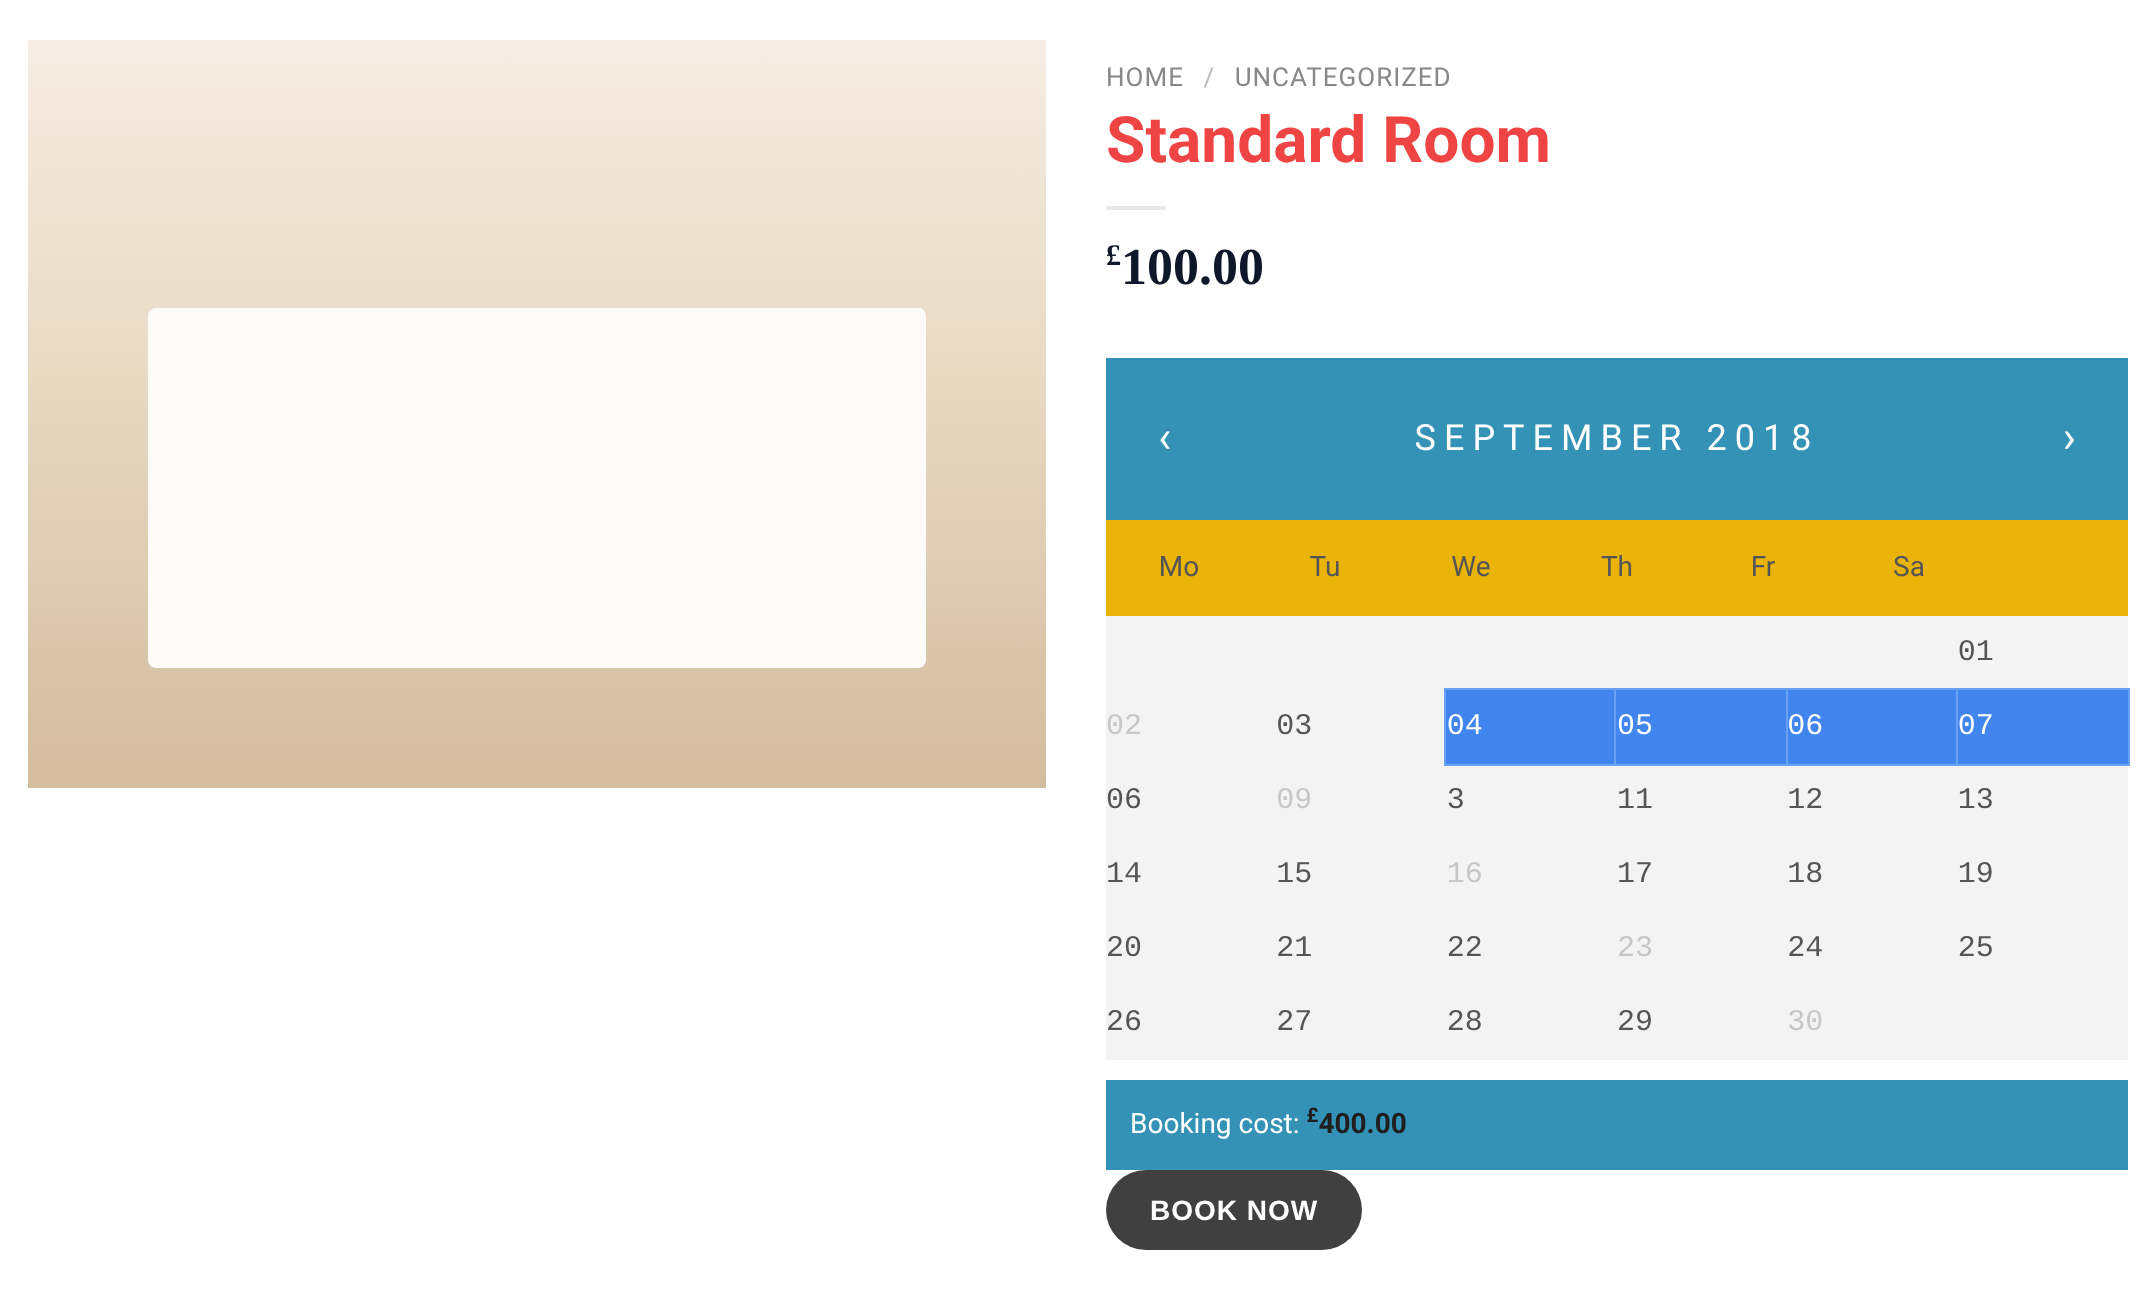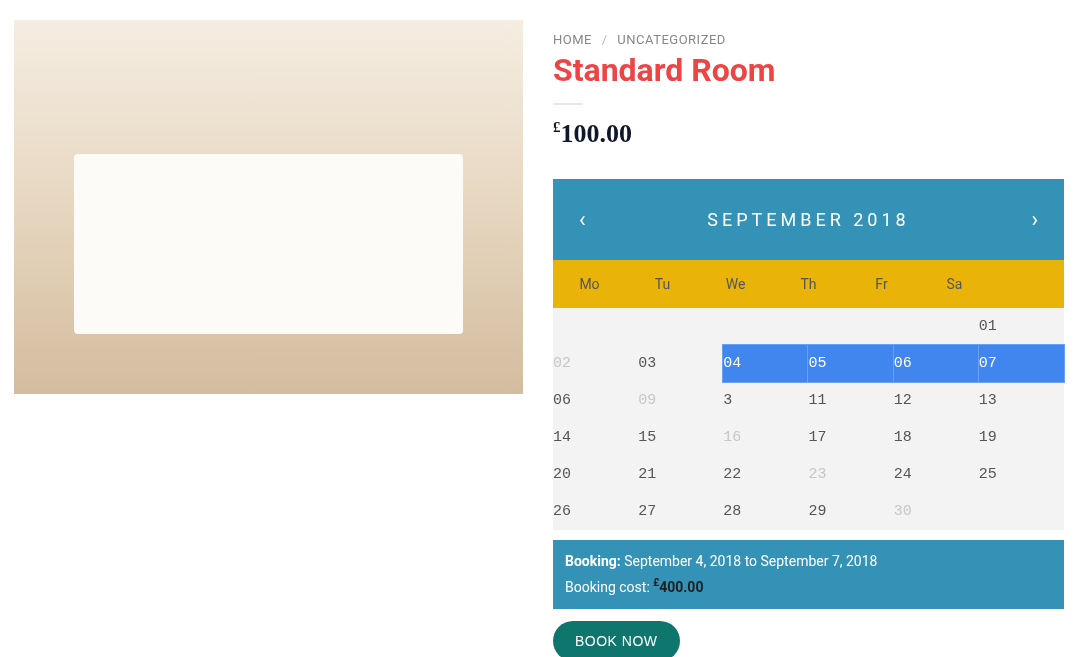--- a/index.html
+++ b/index.html
@@ -130,27 +130,27 @@
   }
   .booking-bar .cur-sm {
     font-size: 10px;
     vertical-align: super;
     color: #1f1f1f;
     font-weight: 700;
   }
 
   .book-btn {
     display: inline-block;
-    margin-top: 12px;
-    background: #0f766e;
+    margin-top: 0;
+    background: #404040;
     color: #fff;
     border: none;
     padding: 12px 22px;
     font-size: 14px;
-    font-weight: 400;
+    font-weight: 700;
     letter-spacing: 0.5px;
     border-radius: 24px;
     cursor: pointer;
   }
 </style>
 </head>
 <body>
 
 <div class="container">
   <div class="left">
@@ -217,24 +217,20 @@
           <div class="cal-cell">26</div>
           <div class="cal-cell">27</div>
           <div class="cal-cell">28</div>
           <div class="cal-cell">29</div>
           <div class="cal-cell disabled">30</div>
         </div>
     </div>
 
     <div class="booking-bar">
       <div>
-        <span class="lbl">Booking:</span>
-        <span>September 4, 2018 to September 7, 2018</span>
-      </div>
-      <div>
         <span>Booking cost:</span>
         <span class="cur-sm">£</span><span class="amt">400.00</span>
       </div>
     </div>
 
     <button class="book-btn">BOOK NOW</button>
   </div>
 </div>
 
 </body></html>

